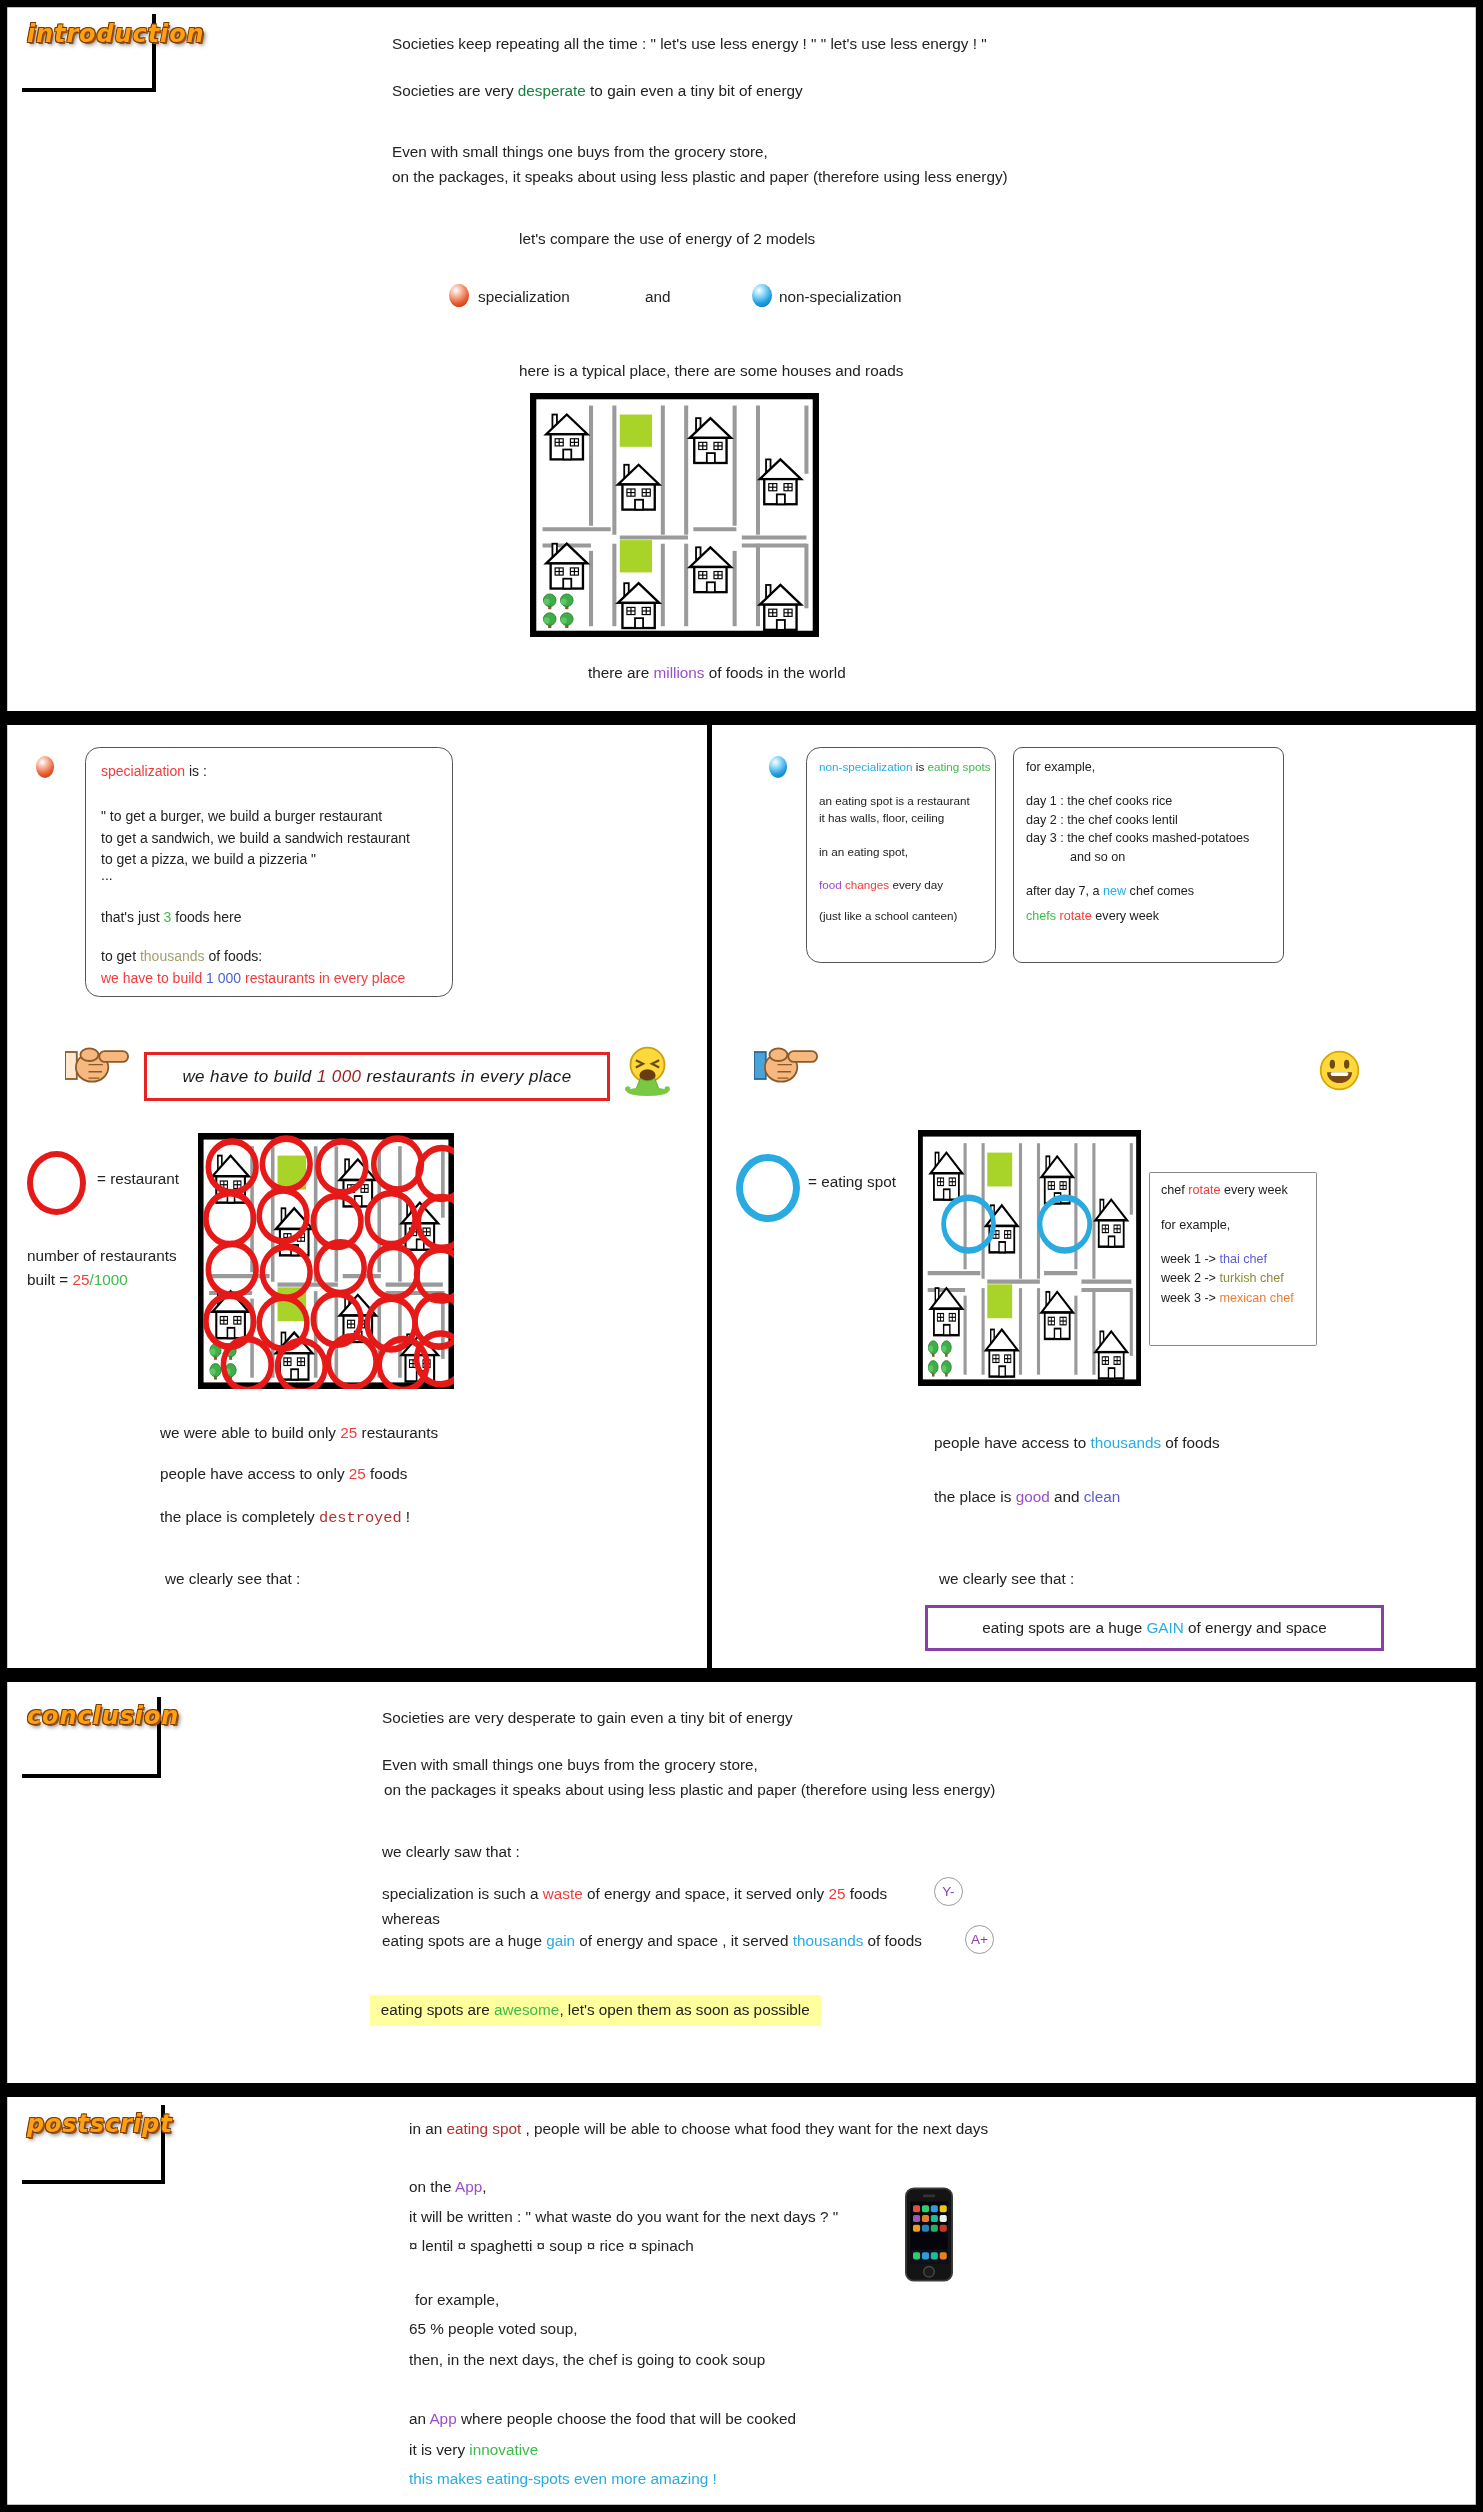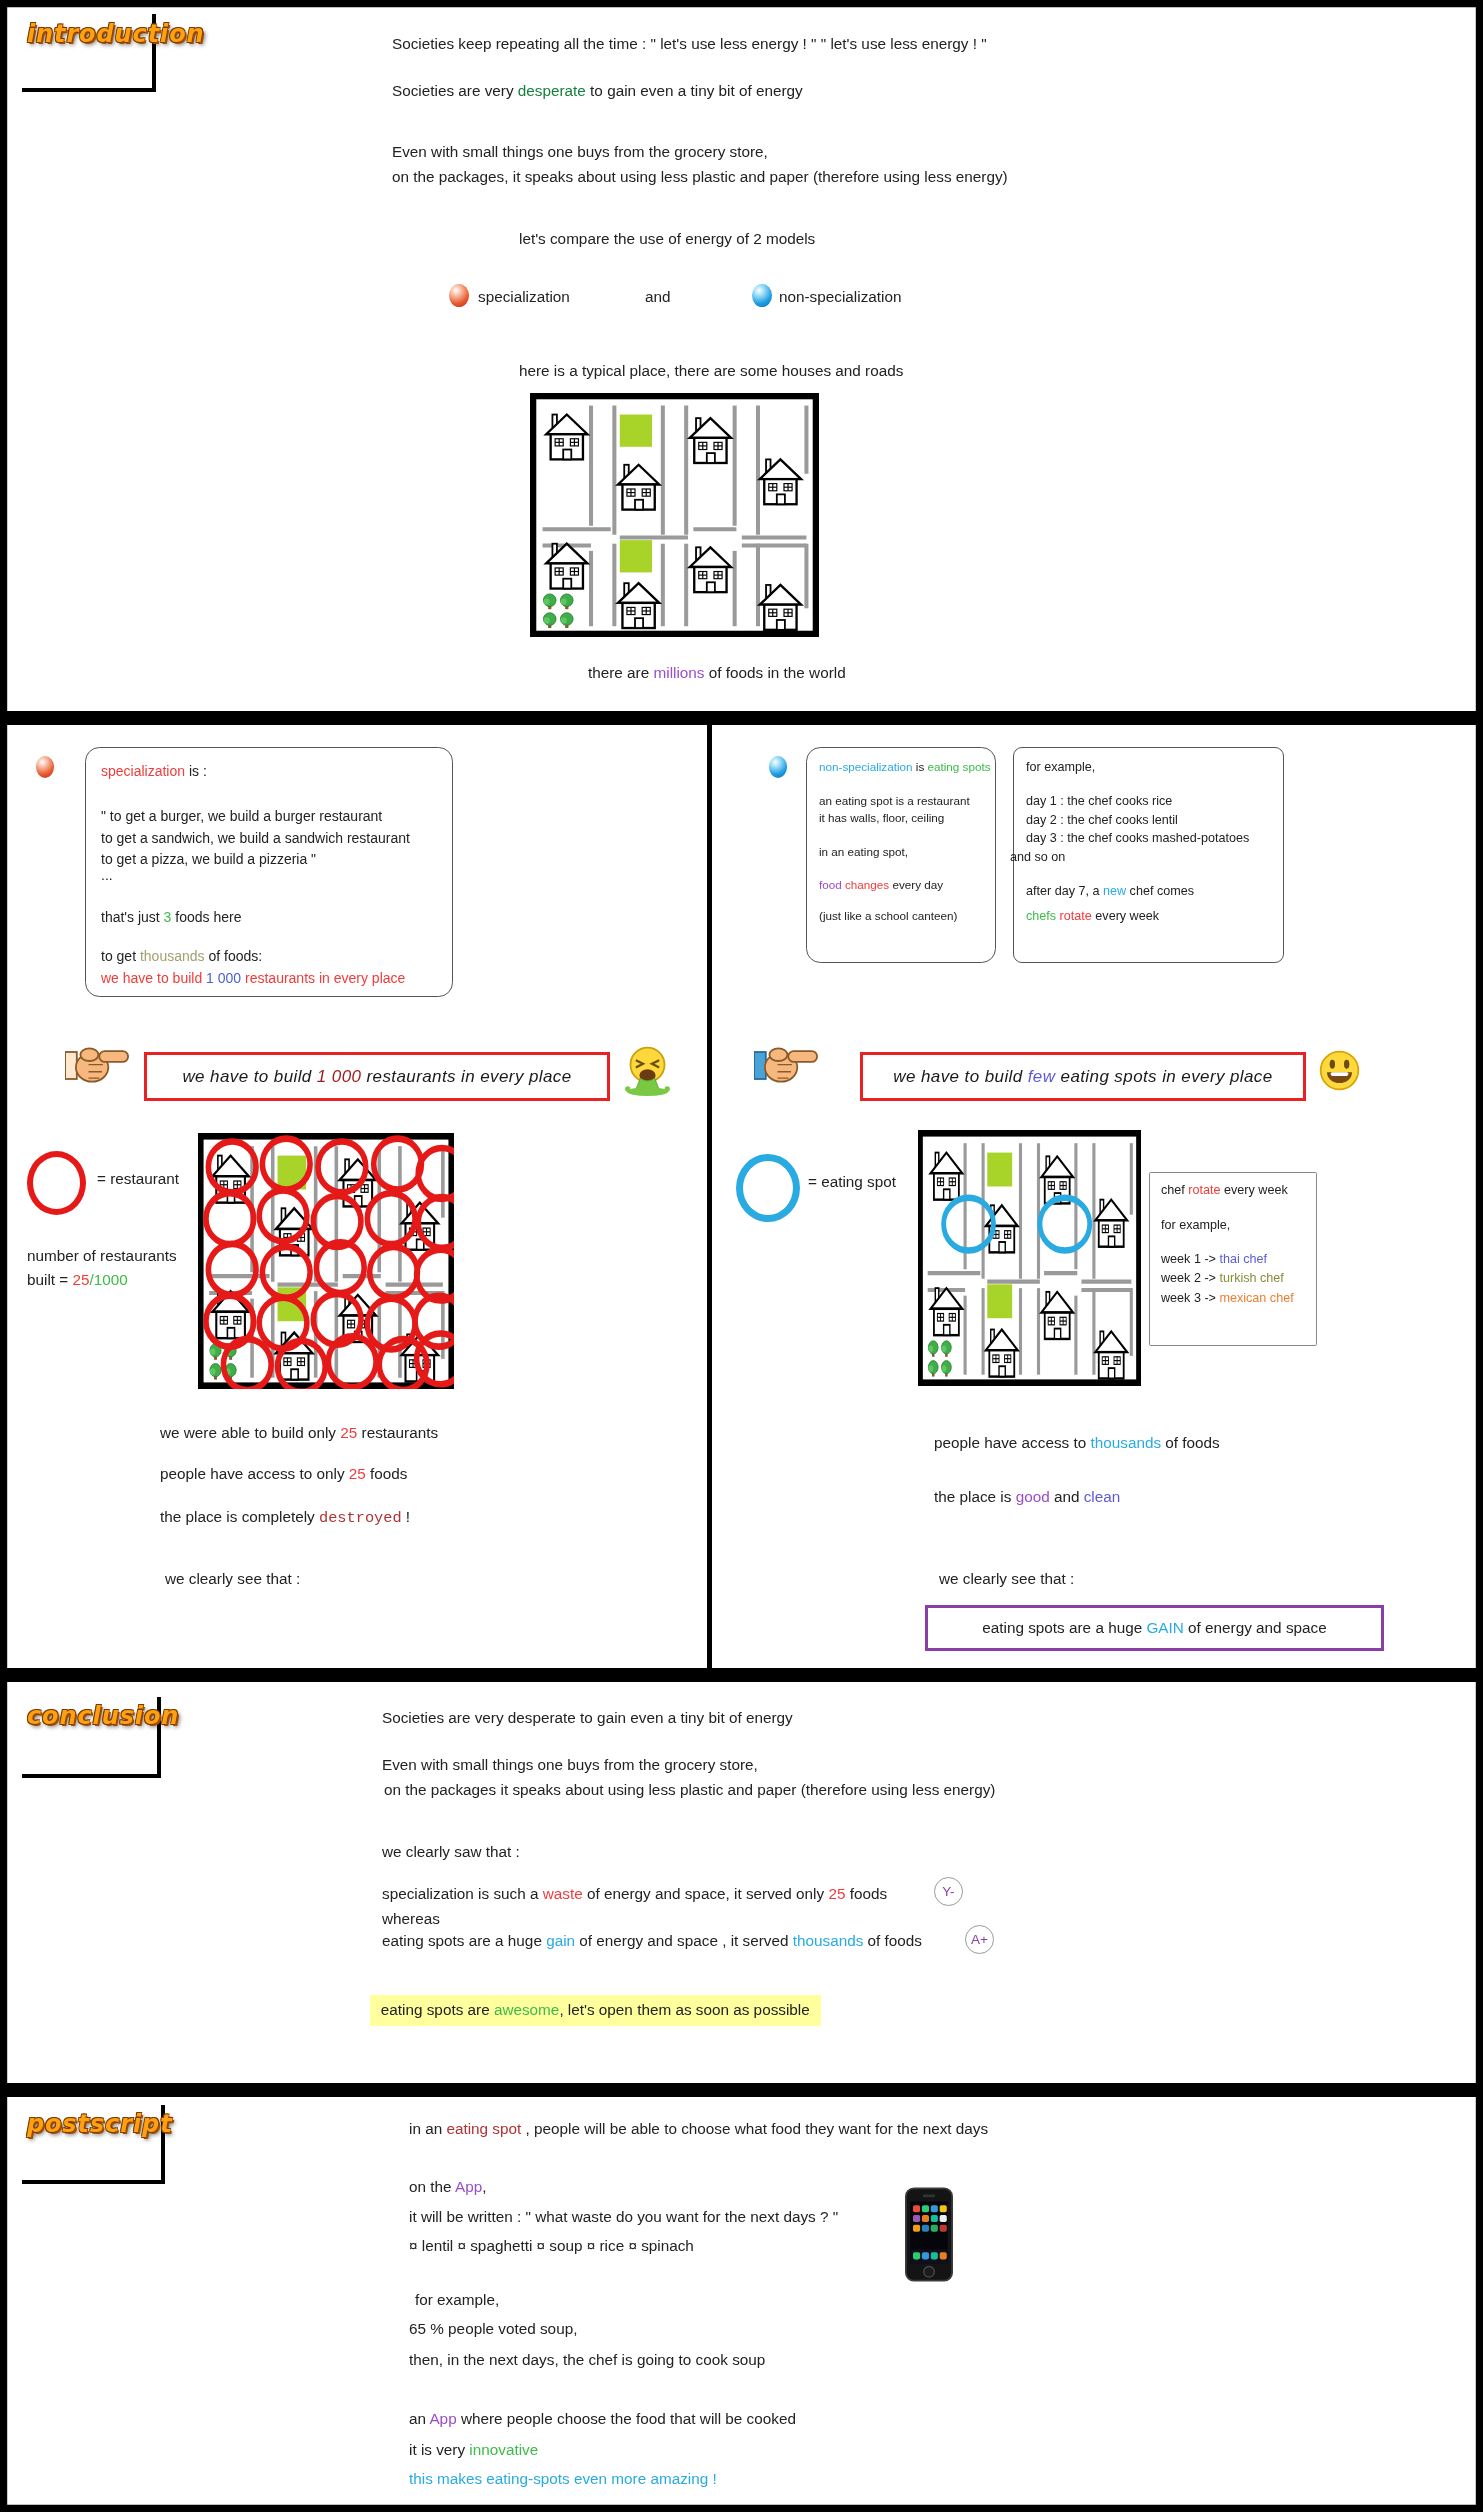--- a/index.html
+++ b/index.html
@@ -451,34 +451,31 @@
   <div class="ln fs13" style="left:819px;top:811px"><span>it has walls, floor, ceiling</span></div>
   <div class="ln fs13" style="left:819px;top:845px"><span>in an eating spot,</span></div>
   <div class="ln fs13" style="left:819px;top:878px"><span style="color: rgb(155, 77, 202);">food</span><span> </span><span style="color: rgb(242, 59, 59);">changes</span><span> every day</span></div>
   <div class="ln fs13" style="left:819px;top:909px"><span>(just like a school canteen)</span></div>
 
   <div class="rbox" style="left:1013px;top:747px;width:269px;height:214px;border-radius:9px"></div>
   <div class="ln fs14" style="left:1026px;top:760px"><span>for example,</span></div>
   <div class="ln fs14" style="left:1026px;top:794px"><span>day 1 : the chef cooks rice</span></div>
   <div class="ln fs14" style="left:1026px;top:813px"><span>day 2 : the chef cooks lentil</span></div>
   <div class="ln fs14" style="left:1026px;top:831px"><span>day 3 : the chef cooks mashed-potatoes</span></div>
-  <div class="ln fs14" style="left:1010px;top:850px"><span>and so on</span></div>
+  <div class="ln fs14" style="left:1070px;top:850px"><span>and so on</span></div>
   <div class="ln fs14" style="left:1026px;top:884px"><span>after day 7, a </span><span style="color: rgb(41, 171, 226);">new</span><span> chef comes</span></div>
   <div class="ln fs14" style="left:1026px;top:909px"><span style="color: rgb(61, 187, 74);">chefs</span><span> </span><span style="color: rgb(242, 59, 59);">rotate</span><span> every week</span></div>
 
   <svg class="icon" style="left:754px;top:1034px;width:65px;height:54px" viewBox="0 0 72 60">
     <rect x="0" y="20" width="13" height="30" fill="#4aa3d8" stroke="#2a6a96" stroke-width="2"></rect>
     <ellipse cx="30" cy="37" rx="18" ry="16" fill="#f6b87e" stroke="#8a5a28" stroke-width="2"></ellipse>
     <ellipse cx="27" cy="23" rx="10" ry="7" fill="#f6b87e" stroke="#8a5a28" stroke-width="2"></ellipse>
     <rect x="38" y="19" width="32" height="12" rx="6" fill="#f6b87e" stroke="#8a5a28" stroke-width="2"></rect>
     <path d="M26 34 h16 M26 42 h15 M26 49 h12" stroke="#8a5a28" stroke-width="1.6" fill="none"></path>
   </svg>
-  <div class="redbox" style="left:860px;top:1052px;width:440px;height:43px">
-    <span><span>we have to build </span><span style="color: rgb(91, 91, 214);">few</span><span> eating spots in every place</span></span>
-  </div>
   <svg class="icon" style="left:1318px;top:1049px;width:43px;height:43px" viewBox="0 0 48 48">
     <circle cx="24" cy="24" r="21" fill="#ffd93b" stroke="#d8a408" stroke-width="2"></circle>
     <ellipse cx="16" cy="17" rx="3" ry="5" fill="#6b4c12"></ellipse>
     <ellipse cx="32" cy="17" rx="3" ry="5" fill="#6b4c12"></ellipse>
     <path d="M10 26 a14 12 0 0 0 28 0 z" fill="#7a4a12"></path>
     <rect x="14" y="26" width="20" height="4" rx="2" fill="#fff"></rect>
   </svg>
 
   <div class="legend-circle blue" style="left:736px;top:1154px;width:50px;height:54px"></div>
   <div class="ln" style="left:808px;top:1172px"><span>=   eating spot</span></div>

